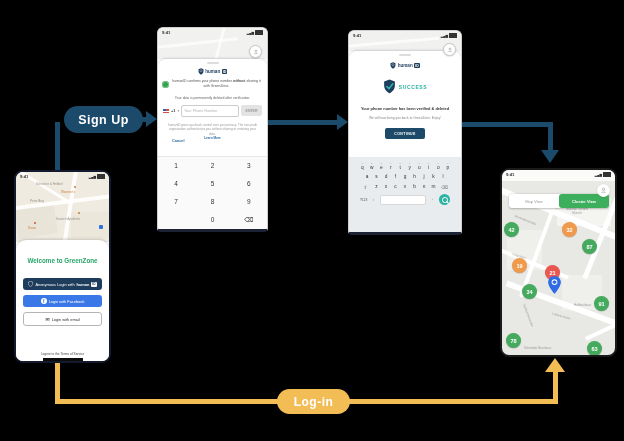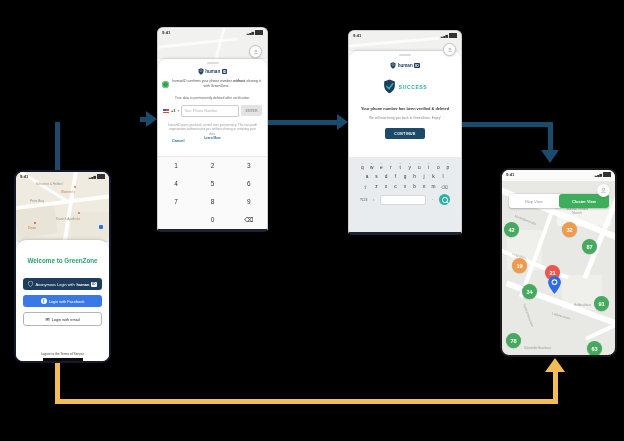--- a/index.html
+++ b/index.html
@@ -124,32 +124,38 @@
   .p4 .maplabel{z-index:2;}
 </style>
 </head>
 <body>
 
 <div class="canvas">
 
   <div class="nline" style="left:55px;top:122px;width:5px;height:48px;"></div>
   <div class="nline" style="left:140px;top:117px;width:8px;height:5px;"></div>
   <div class="tri tri-right" style="left:146px;top:111px;"></div>
+  <div class="pill pill-signup">
+      <span>Sign Up</span>
+    </div>
 
   <div class="nline" style="left:268px;top:120px;width:70px;height:5px;"></div>
   <div class="tri tri-right" style="left:337px;top:114px;"></div>
 
   <div class="nline" style="left:462px;top:122px;width:91px;height:5px;"></div>
   <div class="nline" style="left:548px;top:122px;width:5px;height:30px;"></div>
   <div class="tri tri-down" style="left:541px;top:150px;"></div>
 
   <div class="yline" style="left:55px;top:363px;width:5px;height:39px;"></div>
   <div class="yline" style="left:55px;top:399px;width:503px;height:5px;"></div>
   <div class="yline" style="left:553px;top:372px;width:5px;height:29px;"></div>
   <div class="tri tri-up" style="left:545px;top:358px;"></div>
+  <div class="pill pill-login">
+      <span>Log-in</span>
+    </div>
 
   <div class="phone1">
     <div class="p1-map">
       <div class="blk" style="left:0;top:34px;width:40px;height:30px;background:#e9e4d8;transform:rotate(-8deg);"></div>
       <div class="blk" style="left:55px;top:40px;width:40px;height:26px;background:#ece7db;"></div>
       <div class="street" style="left:-6px;top:28px;width:110px;height:4px;transform:rotate(-7deg);"></div>
       <div class="street" style="left:52px;top:-4px;width:3.5px;height:80px;transform:rotate(9deg);"></div>
       <div class="street" style="left:-12px;top:10px;width:70px;height:3px;transform:rotate(32deg);"></div>
       <span class="p1-label" style="left:20px;top:10px;">Schocher &amp; Hebbel</span>
       <span class="p1-label orange" style="left:45px;top:18px;">Woerner's</span>

